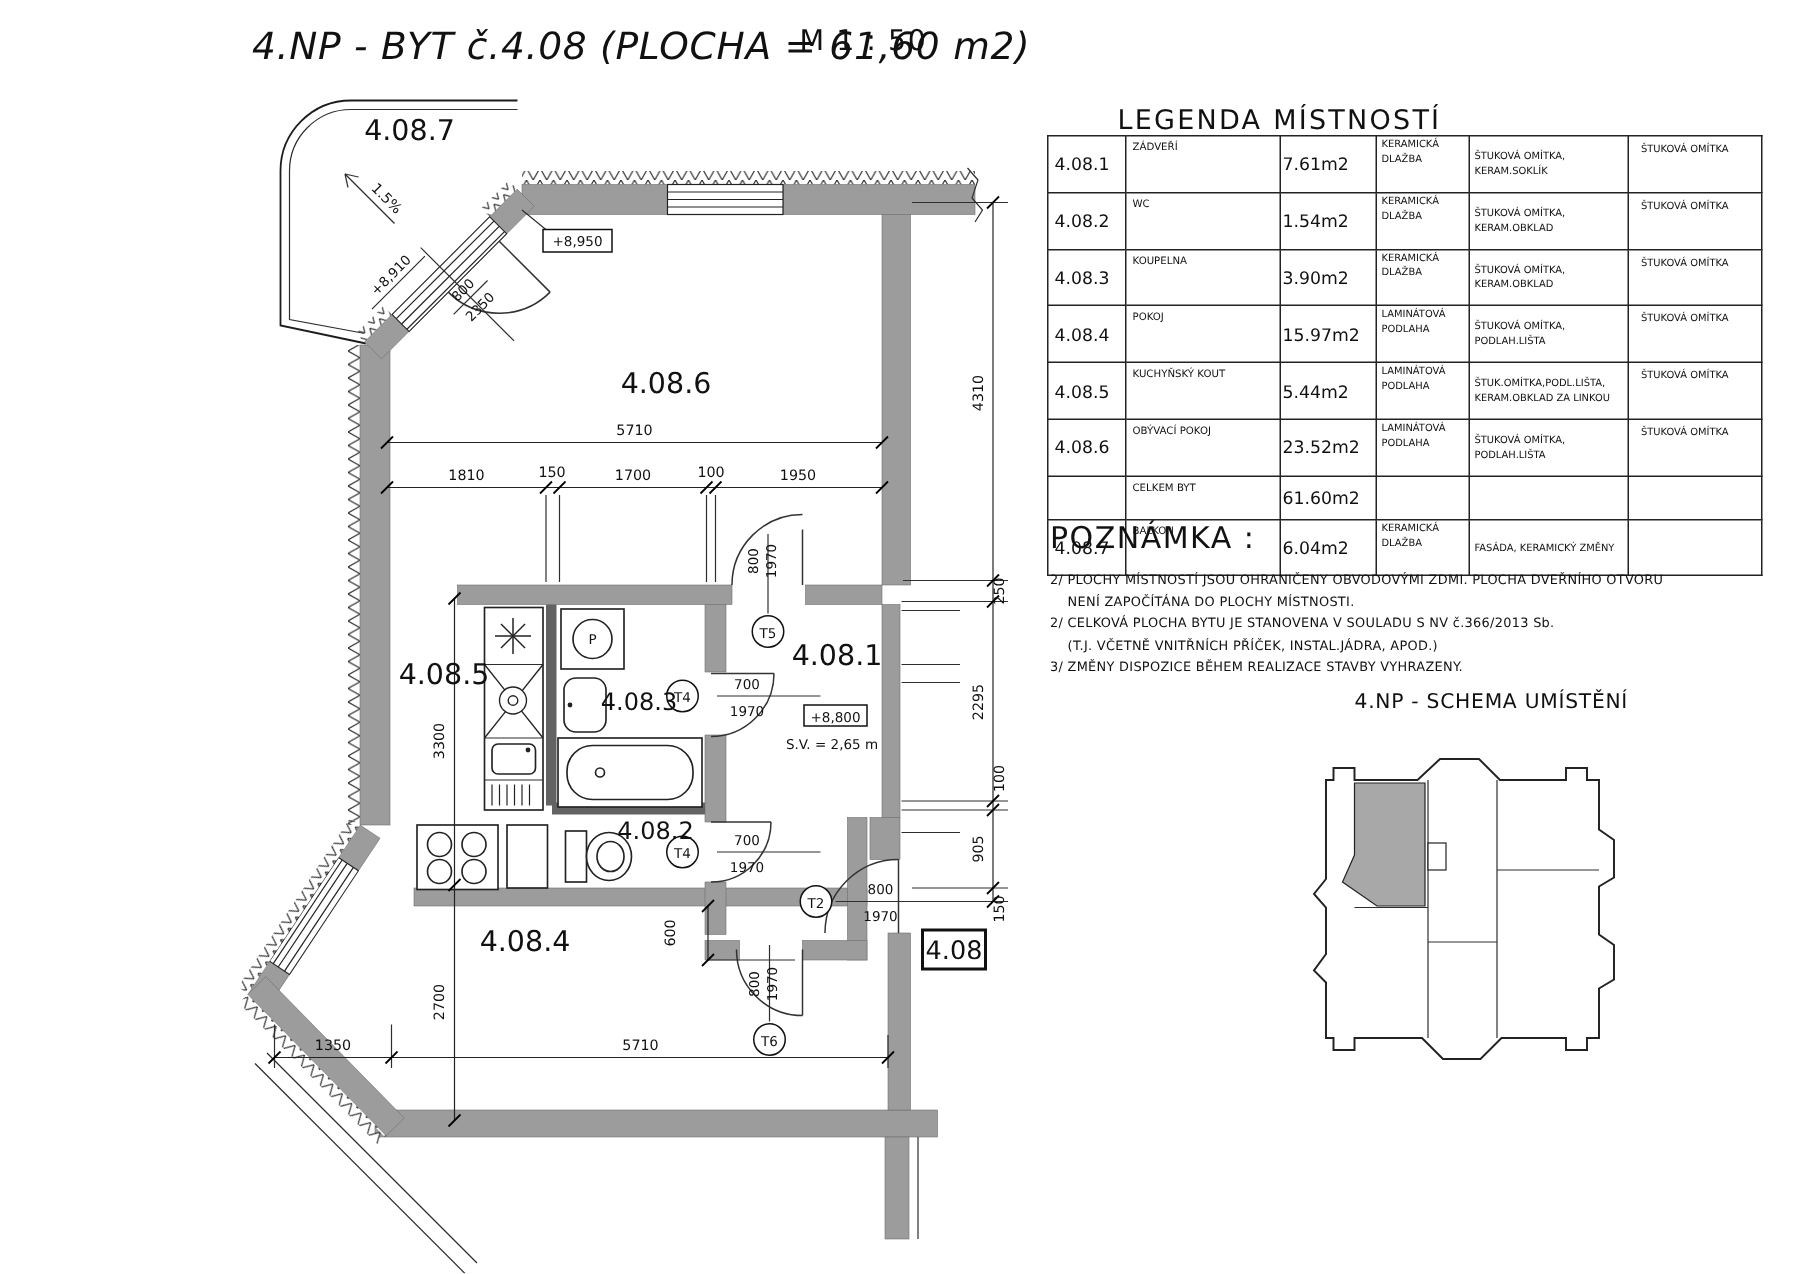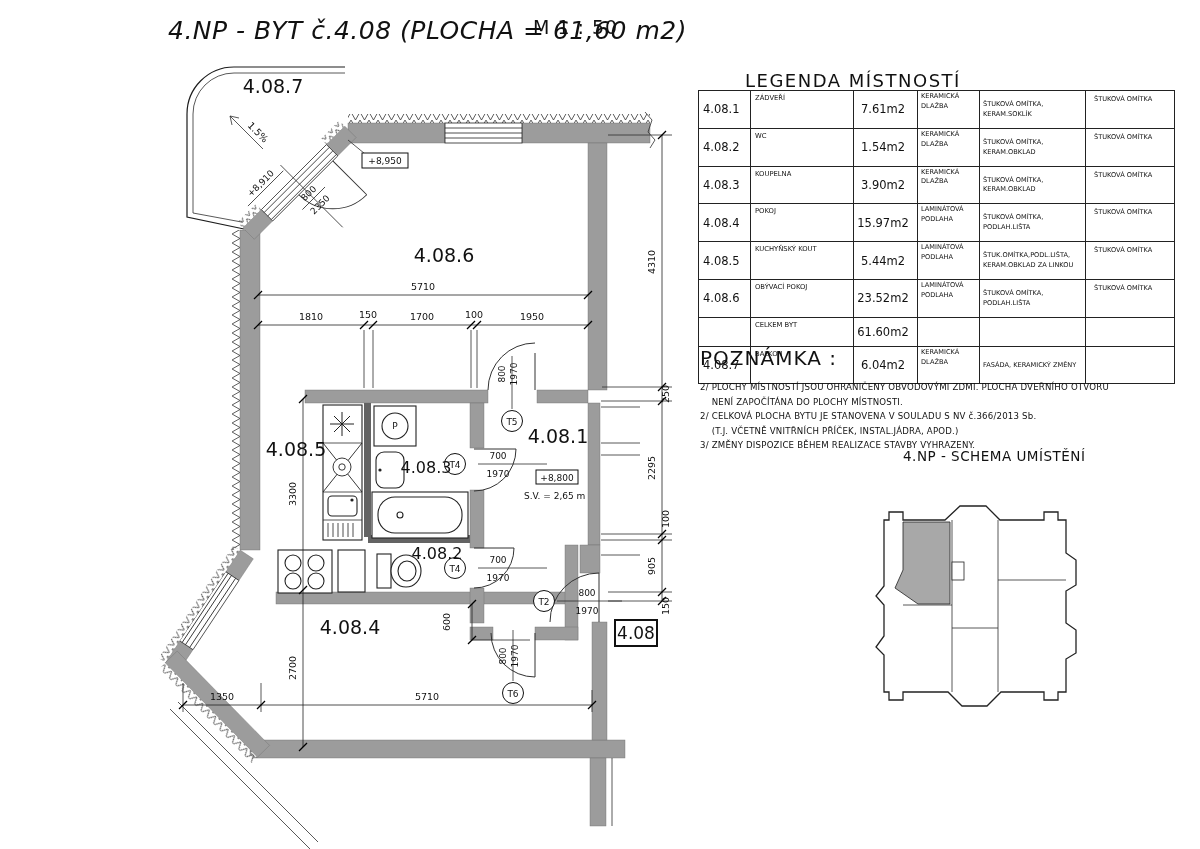--- a/index.html
+++ b/index.html
@@ -8,28 +8,28 @@
   
   .abs{position:absolute;}
   #title-main{left:168px;top:16px;font-size:25px;letter-spacing:.5px;font-style:italic;}
   #title-scale{left:533px;top:16px;font-size:19px;letter-spacing:1px;}
   #legend-head{left:745px;top:70px;font-size:18px;letter-spacing:1.5px;}
   #legend-table{left:698px;top:90px;width:436px;border-collapse:collapse;table-layout:fixed;}
   #legend-table td{border:1px solid #222;overflow:hidden;}
   #legend-table tr{height:29px;}
   .c-code{width:46px;font-size:11.5px;text-align:left;padding-left:4px;vertical-align:middle;}
   .c-name{width:98px;font-size:6.8px;vertical-align:top;padding:3px 0 0 4px;}
-  .c-area{width:56px;font-size:11.5px;text-align:center;padding-right:6px;vertical-align:middle;}
+  .c-area{width:56px;font-size:11.5px;text-align:left;padding-right:6px;vertical-align:middle;}
   .c-floor{width:56px;font-size:6.6px;vertical-align:middle;padding:1px 2px 16px 3px;line-height:1.5;}
   .c-walls{width:100px;font-size:6.6px;vertical-align:middle;padding:1px 2px 0 3px;line-height:1.5;}
   .c-ceil{width:78px;font-size:6.6px;vertical-align:top;padding:4px 2px 0 8px;}
   #notes{left:700px;top:346px;width:460px;}
   #notes-head{font-size:20px;letter-spacing:1px;margin:0 0 10px 0;}
   .note-line{font-size:8.6px;line-height:14.5px;white-space:pre;letter-spacing:.2px;}
-  #schema-head{left:903px;top:448px;font-size:13.5px;letter-spacing:.5px;}
+  #schema-head{left:903px;top:460px;font-size:13.5px;letter-spacing:.5px;}
   
   svg{position:absolute;left:0;top:0;}
   .w   {fill:#9c9c9c;stroke:#6f6f6f;stroke-width:.4;}
   .dk  {fill:#636363;stroke:none;}
   .ln  {stroke:#1c1c1c;stroke-width:1.2;fill:none;}
   .th  {stroke:#2e2e2e;stroke-width:.8;fill:none;}
   .glz {stroke:#222;stroke-width:.8;fill:none;}
   .dim {stroke:#222;stroke-width:.8;fill:none;}
   .tick{stroke:#000;stroke-width:1.2;}
   .fx  {fill:#fff;stroke:#222;stroke-width:1.1;}

